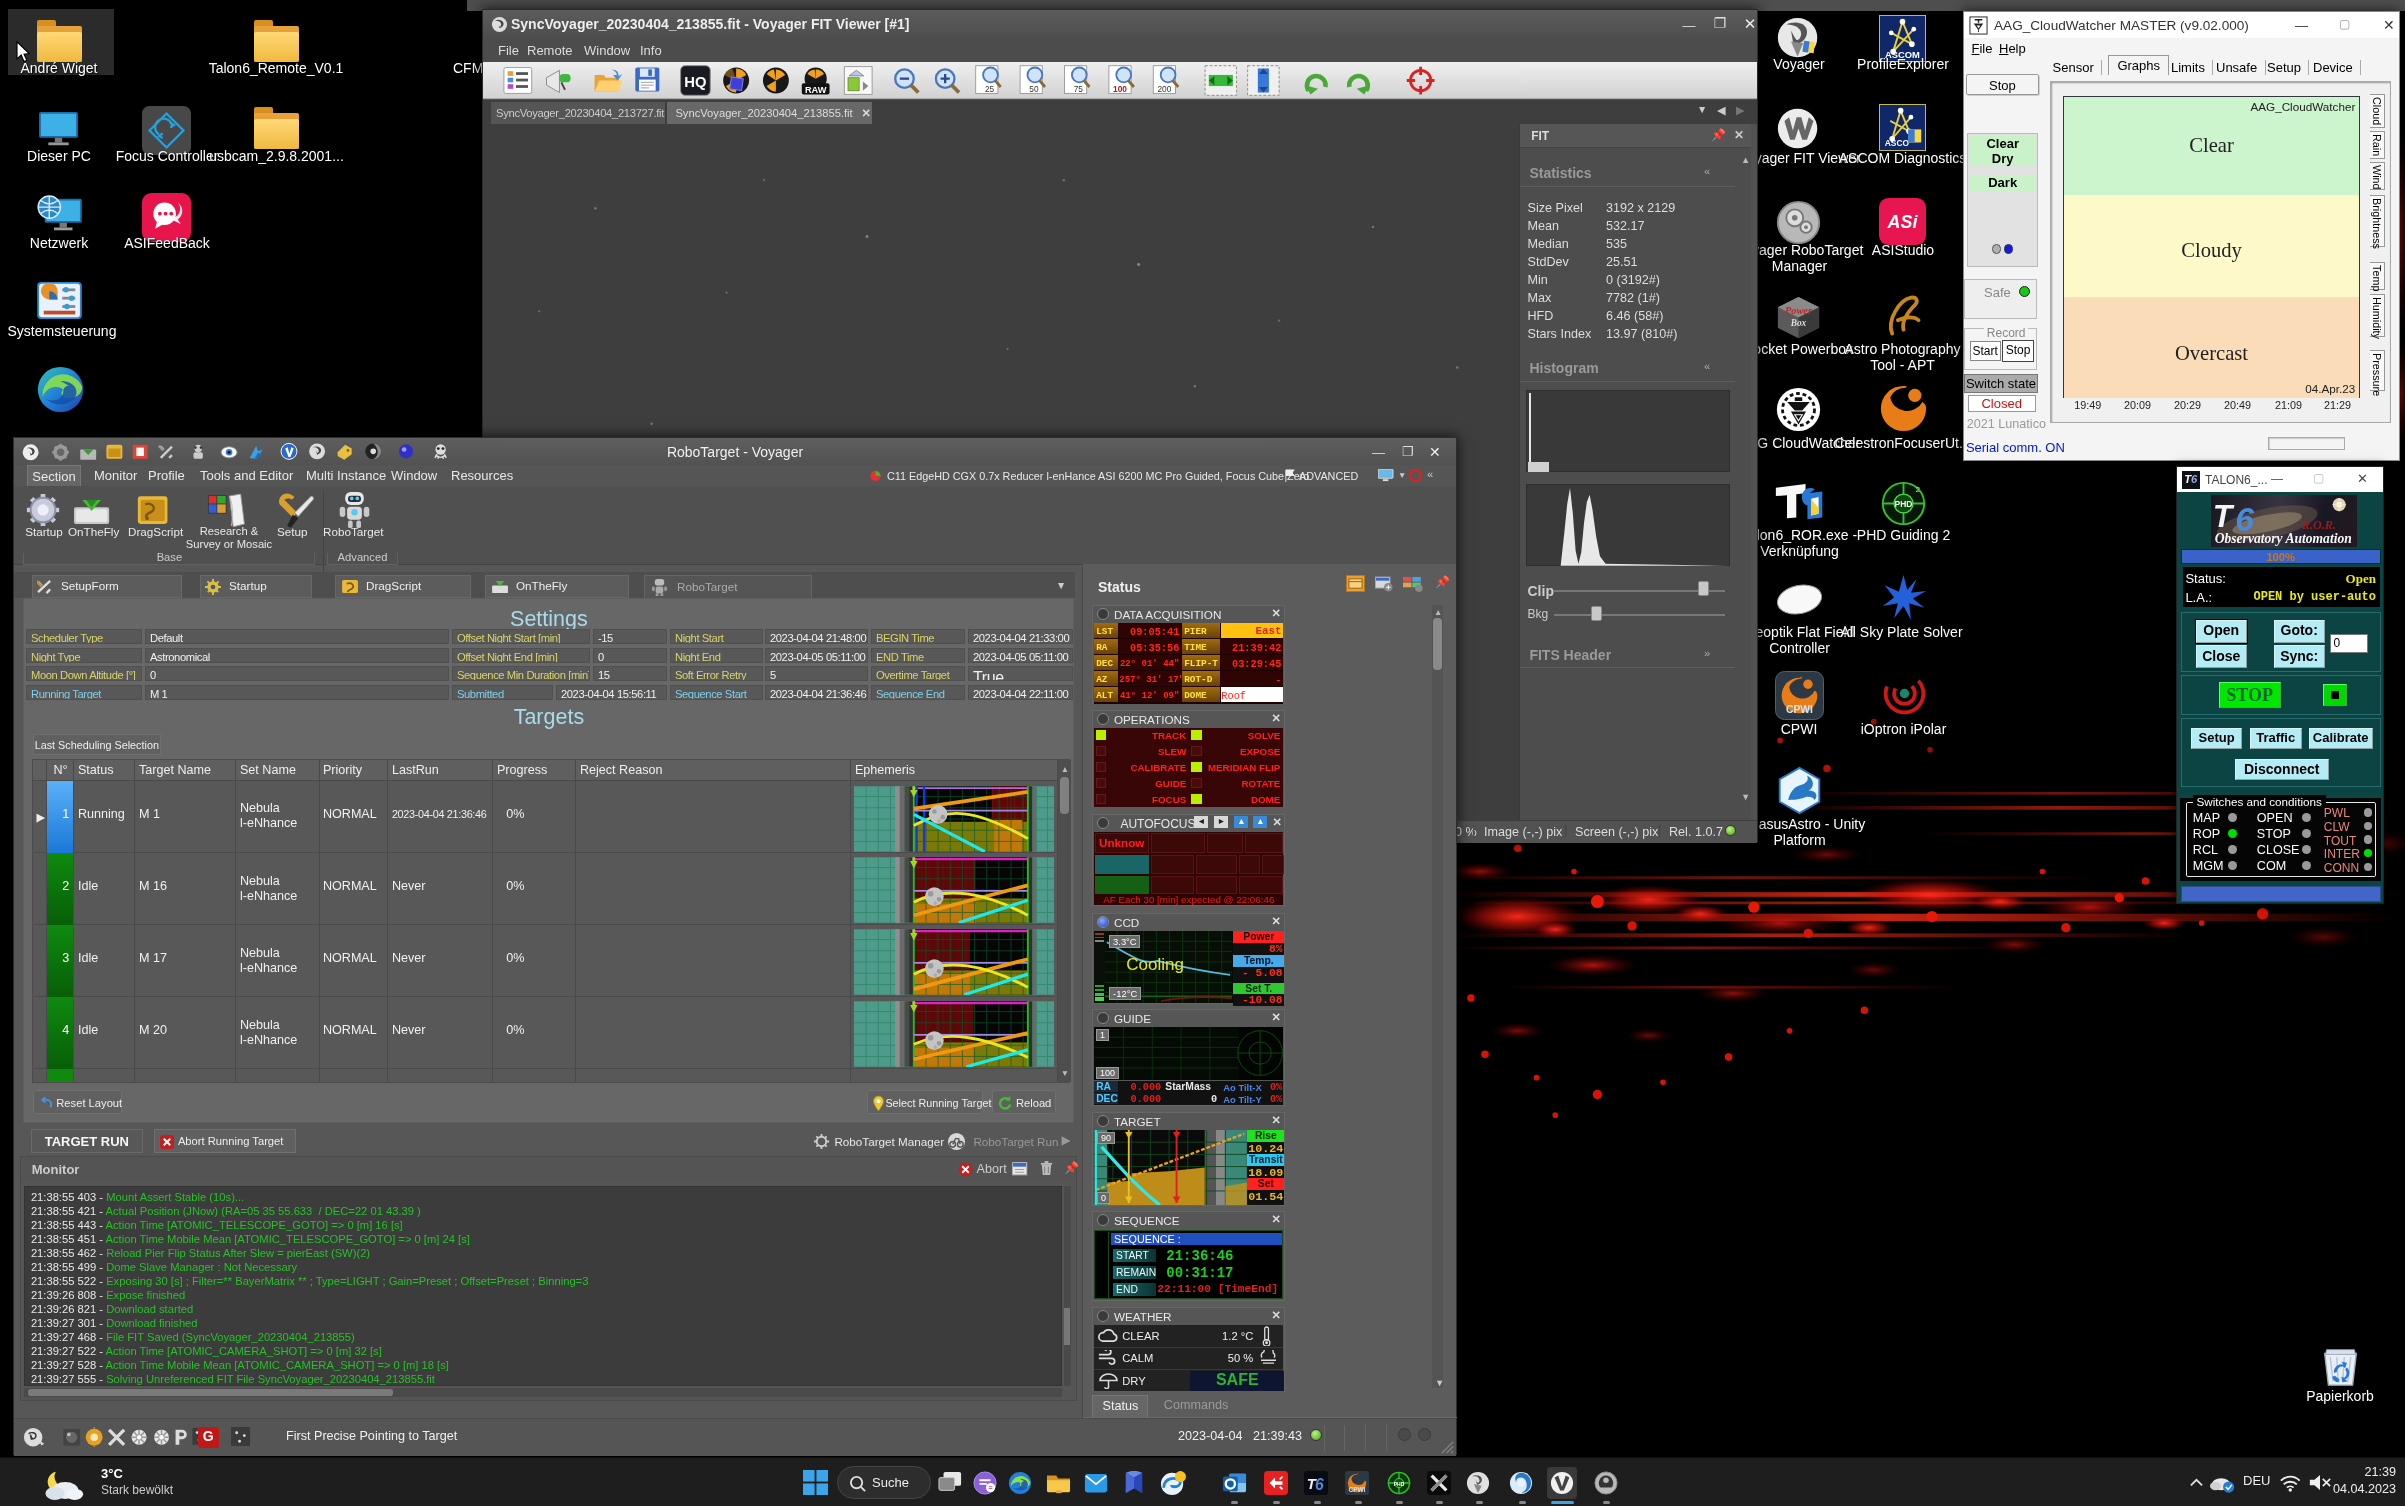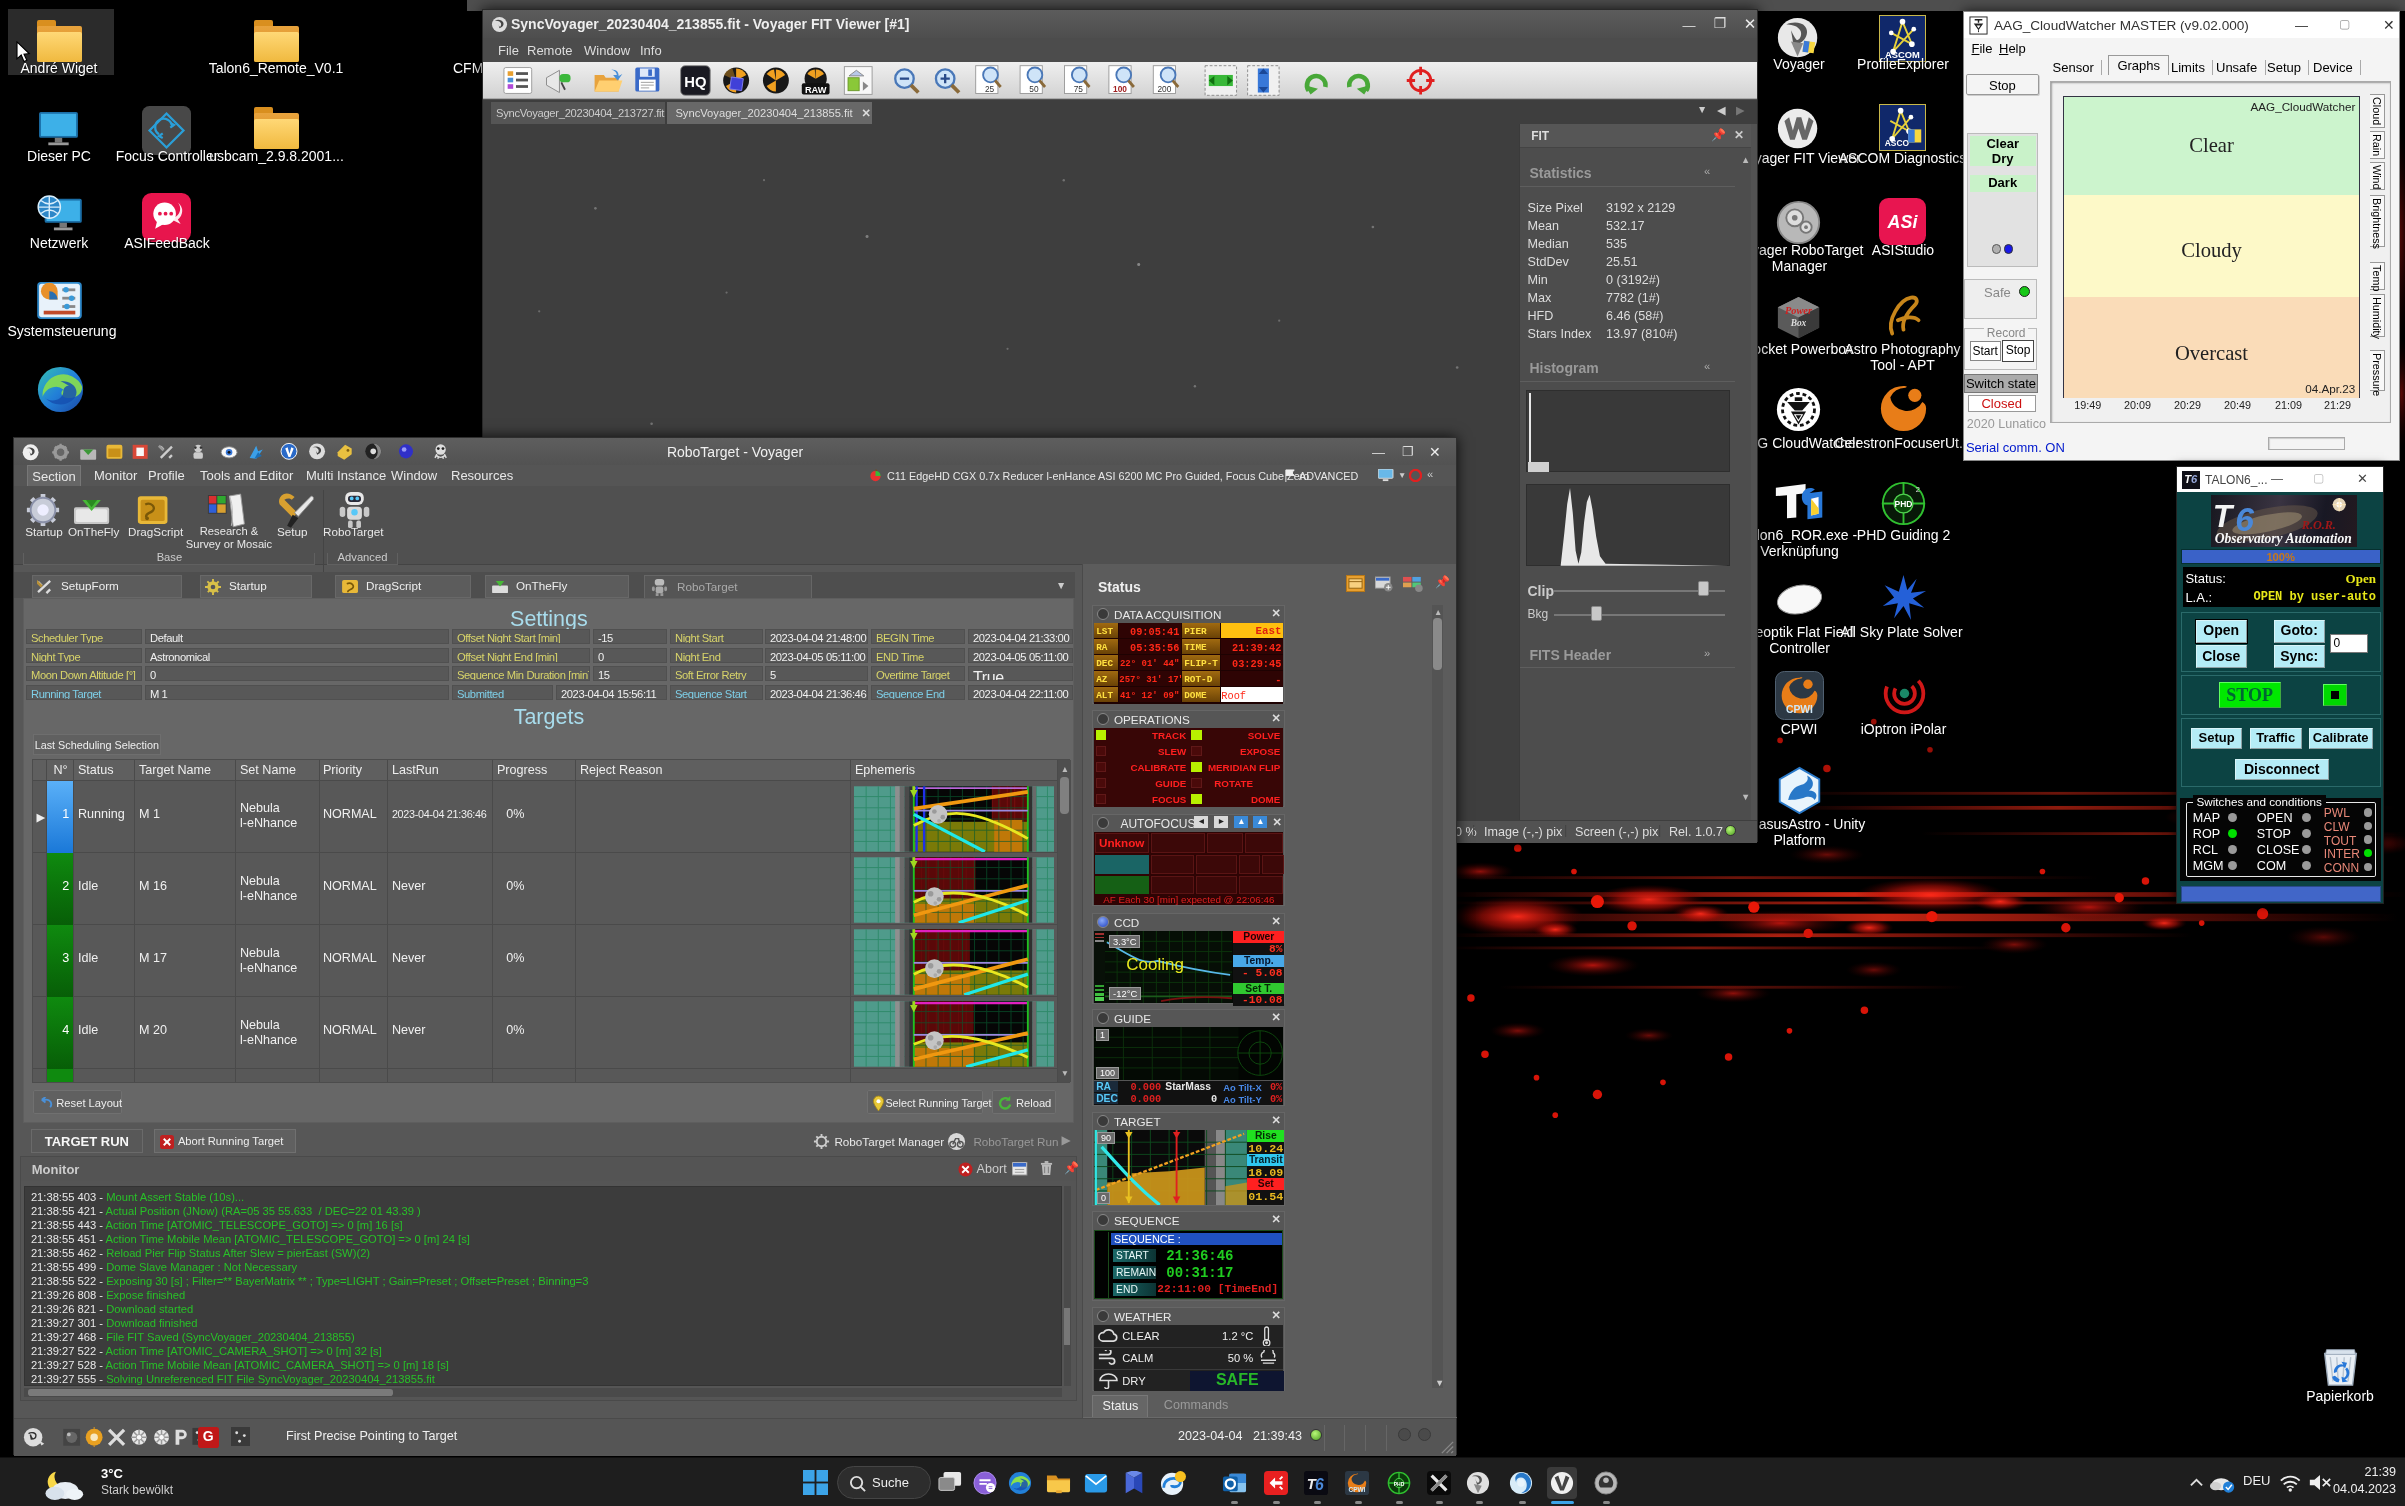--- a/index.html
+++ b/index.html
@@ -695,21 +695,21 @@
     <span class="abs" style="left:19px;top:4.7px;color:#888;font-size:13px;">Safe</span>
     <span class="abs" style="left:54px;top:5.6px;width:11.2px;height:11.2px;border-radius:50%;background:#18c818;border:0.9px solid #222;"></span>
   </div>
   <div class="abs" style="left:0px;top:316px;width:73px;height:42px;border:0.9px solid #bbb;">
     <div class="abs" style="left:19px;top:-2.8px;background:#f4f4f4;padding:0 2.8px;color:#888;font-size:12px;">Record</div>
     <div class="abs" style="left:4.7px;top:12px;width:31px;height:19.7px;background:#fff;border:0.9px solid #888;text-align:center;font-size:12px;padding-top:1.9px;">Start</div>
     <div class="abs" style="left:37px;top:11.2px;width:32px;height:21.5px;background:#fff;border:1.9px solid #444;text-align:center;font-size:12px;padding-top:1.9px;">Stop</div>
   </div>
   <div class="abs" style="left:0px;top:362px;width:74px;height:19px;background:#ababab;border:0.9px solid #777;text-align:center;font-size:13px;padding-top:0.9px;">Switch state</div>
   <div class="abs" style="left:3.7px;top:383px;width:68px;height:17px;background:#fff;border:0.9px solid #999;text-align:center;color:#cc1111;font-size:13px;">Closed</div>
-  <div class="abs" style="left:2.8px;top:405px;color:#999;font-size:12.6px;">2020 Lunatico</div>
+  <div class="abs" style="left:2.8px;top:405px;color:#999;font-size:12.6px;">2021 Lunatico</div>
 
   <div class="abs" style="left:86px;top:69px;width:341px;height:342px;background:#f0f0f0;border:0.9px solid #aaa;box-shadow:inset 0.9px 0.9px 1.9px #999;">
     <div class="abs" style="left:12px;top:14px;width:297px;height:302px;border:0.9px solid #334;">
       <div class="abs" style="left:0;top:0;width:100%;height:1.9px;background:#2233bb;"></div>
       <div class="abs" style="left:0;top:0;width:100%;height:98px;background:#ccf4cd;"></div>
       <div class="abs" style="left:0;top:98px;width:100%;height:102px;background:#fdf9c8;"></div>
       <div class="abs" style="left:0;top:200px;width:100%;height:101px;background:#fadcb8;"></div>
       <div class="abs" style="right:3.7px;top:2.8px;font-size:11.7px;font-family:'Liberation Sans';color:#222;">AAG_CloudWatcher</div>
       <div class="abs" style="left:0;top:37px;width:100%;text-align:center;font-family:'Liberation Serif',serif;font-size:20.6px;color:#222;">Clear</div>
       <div class="abs" style="left:0;top:142px;width:100%;text-align:center;font-family:'Liberation Serif',serif;font-size:20.6px;color:#222;">Cloudy</div>
@@ -1430,21 +1430,21 @@
           <div class="abs" style="left:13px;top:18px;width:79px;text-align:right;">SLEW</div>
         <div class="abs" style="left:97px;top:18px;width:10.3px;height:10.3px;background:#4a0a0a;border:0.9px solid #601818;"></div>
           <div class="abs" style="left:107px;top:18px;width:79px;text-align:right;">EXPOSE</div>
         <div class="abs" style="left:1.9px;top:34px;width:10.3px;height:10.3px;background:#4a0a0a;border:0.9px solid #601818;"></div>
           <div class="abs" style="left:13px;top:34px;width:79px;text-align:right;">CALIBRATE</div>
         <div class="abs" style="left:97px;top:34px;width:10.3px;height:10.3px;background:#b8f000;"></div>
           <div class="abs" style="left:107px;top:34px;width:79px;text-align:right;">MERIDIAN FLIP</div>
         <div class="abs" style="left:1.9px;top:50px;width:10.3px;height:10.3px;background:#4a0a0a;border:0.9px solid #601818;"></div>
           <div class="abs" style="left:13px;top:50px;width:79px;text-align:right;">GUIDE</div>
         <div class="abs" style="left:97px;top:50px;width:10.3px;height:10.3px;background:#4a0a0a;border:0.9px solid #601818;"></div>
-          <div class="abs" style="left:120px;top:50px;width:79px;text-align:left;">ROTATE</div>
+          <div class="abs" style="left:107px;top:50px;width:79px;text-align:right;">ROTATE</div>
         <div class="abs" style="left:1.9px;top:66px;width:10.3px;height:10.3px;background:#4a0a0a;border:0.9px solid #601818;"></div>
           <div class="abs" style="left:13px;top:66px;width:79px;text-align:right;">FOCUS</div>
         <div class="abs" style="left:97px;top:66px;width:10.3px;height:10.3px;background:#b8f000;"></div>
           <div class="abs" style="left:107px;top:66px;width:79px;text-align:right;">DOME</div>
       </div>
     </div>
 
     <div class="abs" style="left:9.4px;top:250px;width:193px;height:92px;background:#565656;border:0.9px solid #666;">
       <div class="abs" style="left:3.7px;top:1.9px;width:12px;height:12px;border-radius:50%;background:#3a3a3a;border:0.9px solid #888;"></div>
       <div class="abs" style="left:27px;top:1.9px;color:#e8e8e8;font-size:12px;">AUTOFOCUS</div>

